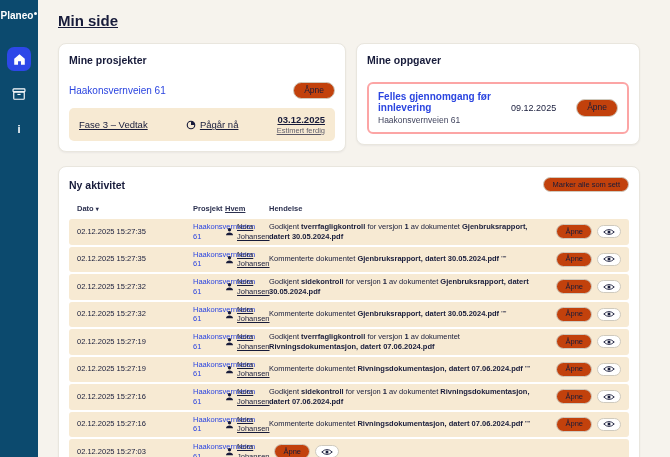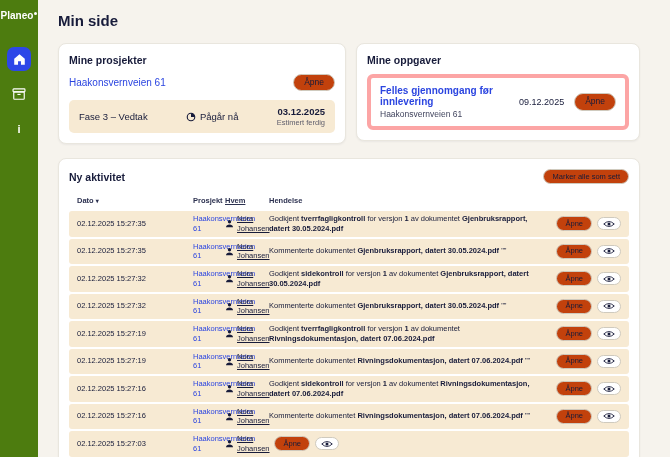--- a/index.html
+++ b/index.html
@@ -5,60 +5,60 @@
   * { box-sizing: border-box; }
   html,body { margin:0; padding:0; }
   body {
     width:670px; height:457px; overflow:hidden;
     background:#f6f3ed; color:#171b3a;
     font-family:"Liberation Sans", sans-serif;
   }
   .app { position:relative; width:670px; height:457px; display:flex; }
 
   
-  .sidebar { width:38px; height:457px; background:#4d7c0f; flex-shrink:0;
+  .sidebar { width:38px; height:457px; background:#0c4a6e; flex-shrink:0;
              display:flex; flex-direction:column; align-items:center; padding-top:10px; }
   .logo { color:#fff; font-size:10px; font-weight:700; white-space:nowrap;
           display:flex; align-items:flex-start; gap:1px; cursor:pointer; }
   .logo-dot { width:3px; height:3px; background:#fff; border-radius:50%; margin-top:2px; }
   .side-nav { margin-top:26px; display:flex; flex-direction:column; gap:11px; align-items:center; }
   .side-btn { width:24px; height:24px; border:none; background:transparent; border-radius:7px;
               display:flex; align-items:center; justify-content:center; cursor:pointer; padding:0; }
   .side-btn.active { background:#2d47e8; }
   .info-glyph { color:#fff; font-size:11px; font-weight:600; }
 
   
   main { flex:1; padding:10px 30px 0 20px; }
-  h1 { font-size:15px; margin:2px 0 14px; font-weight:700; }
-  h2 { font-size:10.5px; margin:0 0 8px; font-weight:700; }
+  h1 { font-size:15px; margin:2px 0 14px; font-weight:700;text-decoration:underline; }
+  h2 { font-size:10.5px; margin:0 0 16px; font-weight:700; }
   .cards-row { display:flex; gap:10px; align-items:flex-start; }
   .card { background:#fff; border:1px solid #e9e6de; border-radius:8px; padding:10px;
           box-shadow:0 1px 2px rgba(20,24,58,.05); }
   .projects-card { width:288px; flex-shrink:0; }
   .tasks-card { flex:1; }
 
   .link { color:#2b45e0; text-decoration:none; cursor:pointer; }
   .pill { background:#c2410c; border:1px solid #cfcabe; border-radius:999px; padding:2px 10px;
           font-size:8.5px; color:#171b3a; cursor:pointer; font-family:inherit; line-height:1.3; }
   .pill.small { padding:1.5px 8px; font-size:7.5px; }
 
   .proj-row { display:flex; justify-content:space-between; align-items:center; font-size:10px; }
   .phase-strip { margin-top:9px; background:#f7ead3; border-radius:5px; padding:6px 10px;
-                 display:flex; align-items:center; justify-content:space-between; font-size:9.5px; }
+                 display:flex; align-items:center; justify-content:space-between; font-size:9.5px;text-decoration:underline; }
   .status { display:flex; align-items:center; gap:4px; }
   .est { display:flex; flex-direction:column; align-items:flex-end; line-height:1.25; }
   .est-date { font-weight:700; font-size:9.5px; }
   .est-label { font-size:7.5px; opacity:.7; }
 
-  .task-box { border:4px solid #fca5a5; border-radius:6px; padding:7px 9px;
+  .task-box { border:2px solid #fca5a5; border-radius:6px; padding:7px 9px;
               display:flex; justify-content:space-between; align-items:center; }
   .task-left { display:flex; flex-direction:column; gap:2px; }
   .task-title { font-size:10px; font-weight:700; }
   .task-sub { font-size:8.5px; opacity:.85; }
-  .task-right { display:flex; align-items:center; gap:10px; }
+  .task-right { display:flex; align-items:center; gap:20px; }
   .task-date { font-size:9px; }
 
   
   .activity-card { margin-top:14px; width:582px; }
   .activity-head { display:flex; justify-content:space-between; align-items:center; }
   .activity-head h2 { margin:0; }
   .thead { display:flex; margin:12px 0 6px; padding:0 8px; font-size:7.5px; font-weight:700; color:#2c3150; }
   .caret { margin-left:2px; font-size:6px; }
   .col-date { width:76px; flex-shrink:0; }
   .col-project { width:72px; flex-shrink:0;padding-left:40px; }

